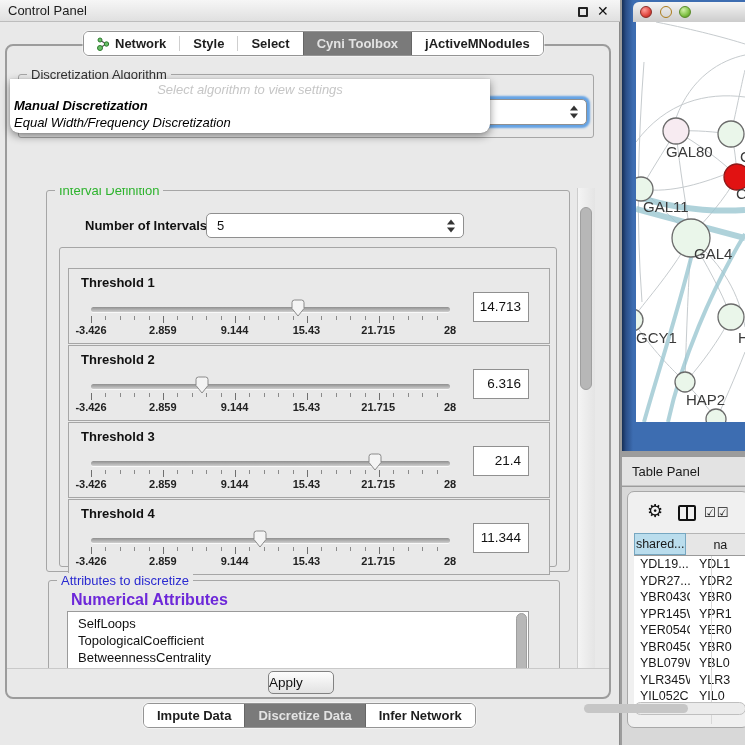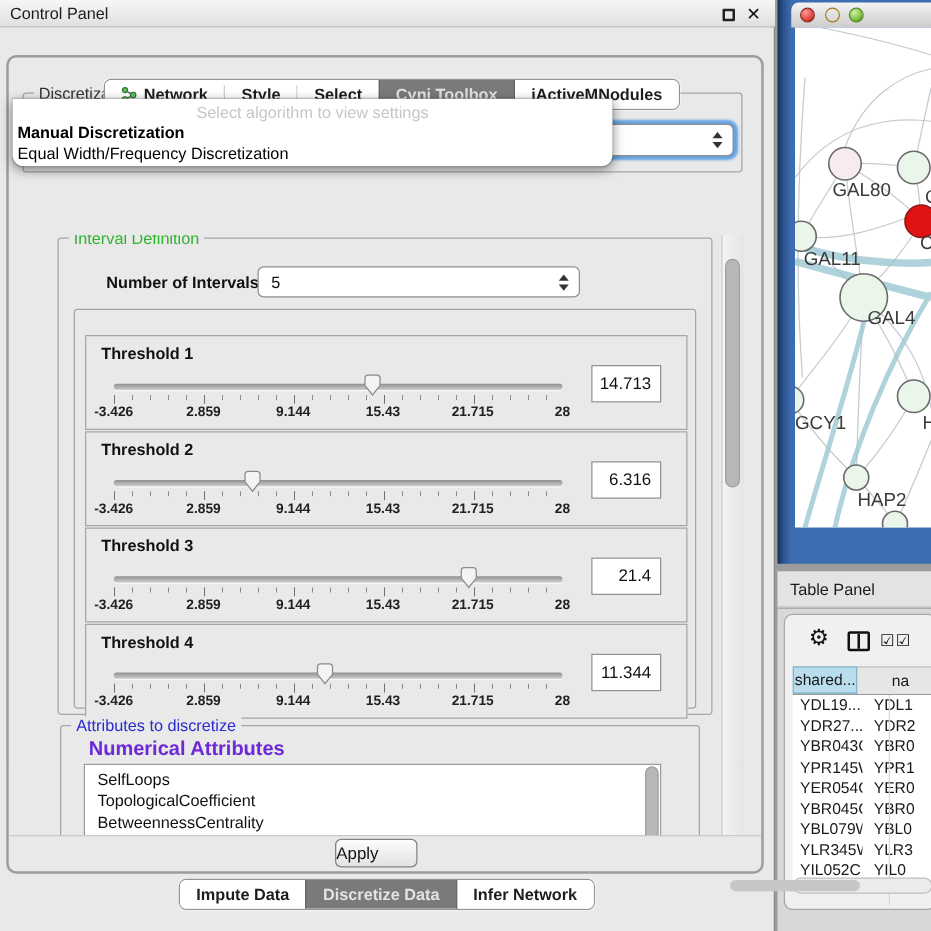--- a/index.html
+++ b/index.html
@@ -23,21 +23,21 @@
   .gtitle{position:absolute;top:-8px;left:8px;background:#e9e9e9;padding:0 4px;font-size:13px;color:#333;white-space:nowrap;}
   .gtitle.green{color:#2db32d;}
   .gtitle.blue{color:#2a2ad0;}
   .combo{position:absolute;background:#fff;border:1px solid #8f8f8f;border-radius:5px;font-size:13px;color:#111;}
   .combo .val{position:absolute;left:10px;top:0;bottom:0;display:flex;align-items:center;}
   .stepper{position:absolute;right:8px;top:50%;transform:translateY(-50%);width:8px;height:13px;}
   .stepper:before{content:"";position:absolute;left:0;top:0;border-left:4px solid transparent;border-right:4px solid transparent;border-bottom:5px solid #333;}
   .stepper:after{content:"";position:absolute;left:0;bottom:0;border-left:4px solid transparent;border-right:4px solid transparent;border-top:5px solid #333;}
   .focusring{box-shadow:0 0 2px 3px rgba(92,158,228,.95);}
   
-  .popup{position:absolute;left:10px;top:79px;width:480px;height:54px;background:#fff;border-radius:0 0 9px 9px;box-shadow:0 3px 9px rgba(0,0,0,.45),0 0 1px rgba(0,0,0,.3);z-index:60;}
+  .popup{position:absolute;left:10px;top:79px;width:480px;height:54px;background:#fff;border-radius:0 0 9px 9px;box-shadow:0 3px 9px rgba(0,0,0,.45),0 0 1px rgba(0,0,0,.3);z-index:60;font-style:italic;}
   .popup .hint{position:absolute;left:0;right:0;top:3px;text-align:center;font-size:13px;color:#c6c6c6;}
   .popup .opt1{position:absolute;left:4px;top:19px;font-size:13px;font-weight:bold;color:#000;}
   .popup .opt2{position:absolute;left:4px;top:36px;font-size:13px;color:#000;}
   
   .thr-panel{position:absolute;left:8px;width:482px;height:76px;border:1px solid #a6a6a6;background:#e9e9e9;}
   .thr-label{position:absolute;left:12px;top:6px;font-size:13px;font-weight:bold;color:#111;}
   .groove{position:absolute;left:22px;top:38px;width:359px;height:5px;border-radius:3px;background:linear-gradient(#8f8f8f,#cfcfcf);box-shadow:0 1px 0 rgba(255,255,255,.7);}
   .thumb{position:absolute;top:-8px;transform:translateX(-50%);}
   .ticks-minor{position:absolute;left:22px;top:47px;width:360px;height:4px;background:repeating-linear-gradient(90deg,#8a8a8a 0 1px,transparent 1px 4%);}
   .ticks-major{position:absolute;left:22px;top:47px;width:360px;height:7px;background:repeating-linear-gradient(90deg,#6f6f6f 0 1px,transparent 1px 20%);}
@@ -78,21 +78,21 @@
 <div class="canvas">
 
   <div class="left-win">
 
     <div class="titlebar">
       <span class="t">Control Panel</span>
     </div>
     <div class="float-btn"></div>
     <div class="close-btn">✕</div>
 
-    <div class="tabbar" style="left:83px;top:31px;margin-top:32px;">
+    <div class="tabbar" style="left:83px;top:31px;">
       <div class="tab">
         <svg width="13" height="14" style="margin-right:5px;">
           <line x1="3" y1="3" x2="9" y2="7" stroke="#555" stroke-width="1.2"></line>
           <line x1="3" y1="11" x2="9" y2="7" stroke="#555" stroke-width="1.2"></line>
           <circle cx="3" cy="3" r="2" fill="#6abf69" stroke="#2d7a2d"></circle>
           <circle cx="3" cy="11" r="2.5" fill="#6abf69" stroke="#2d7a2d"></circle>
           <circle cx="9.5" cy="7" r="2.2" fill="#6abf69" stroke="#2d7a2d"></circle>
         </svg>
         <span>Network</span>
       </div>

